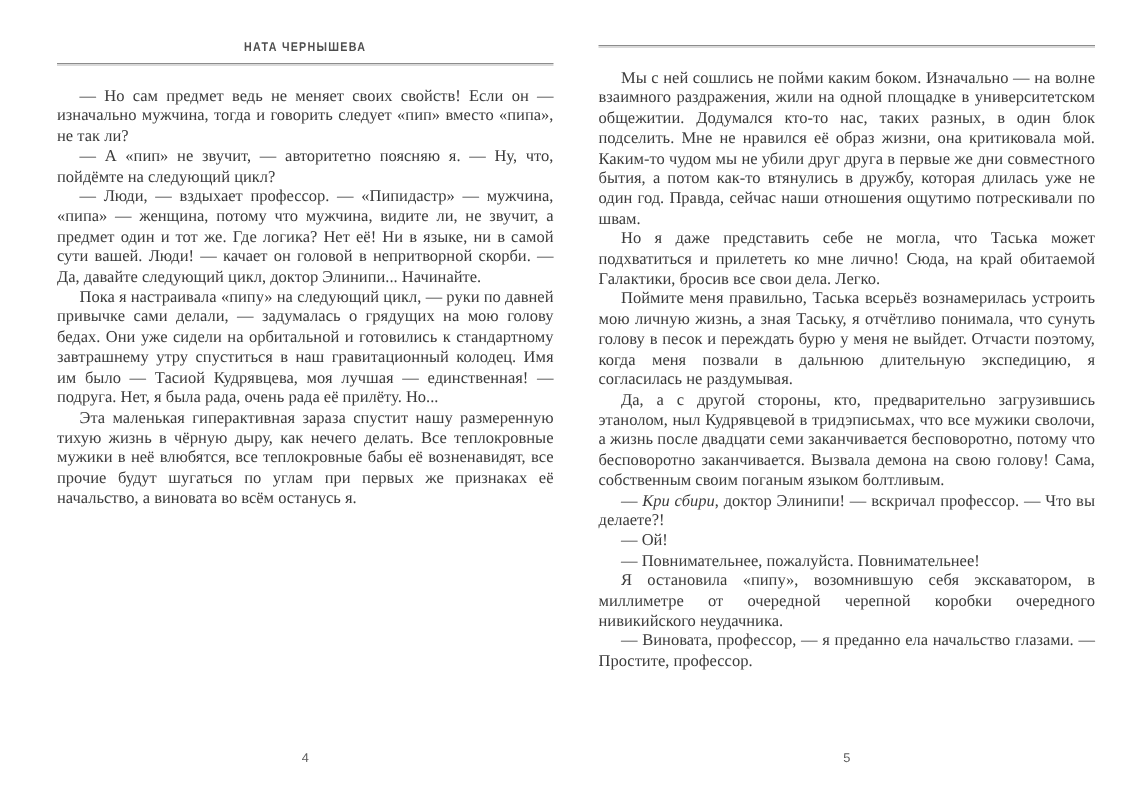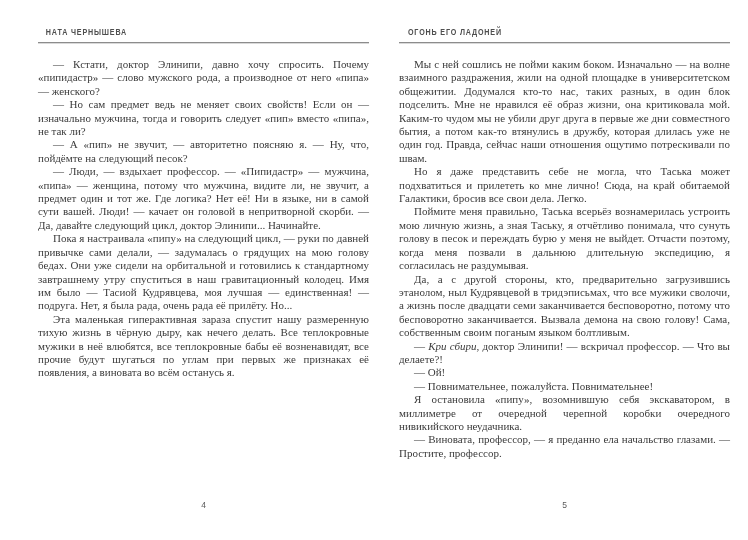--- a/index.html
+++ b/index.html
@@ -16,20 +16,21 @@
   }
   .page {
     position: absolute;
     top: 24px;
     width: 331px;
     height: 500px;
   }
   .page-left  { left: 38px; }
   .page-right { left: 399px; }
   .running-head {
+    text-align: center;
     height: 12px;
     line-height: 12px;
   }
   .running-head .head-text {
     display: inline-block;
     transform: scaleX(0.84);
     font-family: "Liberation Sans", sans-serif;
     font-weight: bold;
     font-size: 8.5px;
     letter-spacing: 1px;
@@ -69,34 +70,30 @@
 </style>
 </head>
 <body>
 
 <div class="page page-left">
   <div class="running-head">
     <span class="head-text">НАТА ЧЕРНЫШЕВА</span>
   </div>
   <div class="head-rule"></div>
   <div class="page-body">
-    <p class="para">— Кстати, доктор Элинипи, давно хочу спросить. Почему «пипидастр» — слово мужского рода, а производное от него «пипа» — женского?</p>
     <p class="para">— Но сам предмет ведь не меняет своих свойств! Если он — изначально мужчина, тогда и говорить следует «пип» вместо «пипа», не так ли?</p>
-    <p class="para">— А «пип» не звучит, — авторитетно поясняю я. — Ну, что, пойдёмте на следующий песок?</p>
+    <p class="para">— А «пип» не звучит, — авторитетно поясняю я. — Ну, что, пойдёмте на следующий цикл?</p>
     <p class="para">— Люди, — вздыхает профессор. — «Пипидастр» — мужчина, «пипа» — женщина, потому что мужчина, видите ли, не звучит, а предмет один и тот же. Где логика? Нет её! Ни в языке, ни в самой сути вашей. Люди! — качает он головой в непритворной скорби. — Да, давайте следующий цикл, доктор Элинипи... Начинайте.</p>
     <p class="para">Пока я настраивала «пипу» на следующий цикл, — руки по давней привычке сами делали, — задумалась о грядущих на мою голову бедах. Они уже сидели на орбитальной и готовились к стандартному завтрашнему утру спуститься в наш гравитационный колодец. Имя им было — Тасиой Кудрявцева, моя лучшая — единственная! — подруга. Нет, я была рада, очень рада её прилёту. Но...</p>
-    <p class="para">Эта маленькая гиперактивная зараза спустит нашу размеренную тихую жизнь в чёрную дыру, как нечего делать. Все теплокровные мужики в неё влюбятся, все теплокровные бабы её возненавидят, все прочие будут шугаться по углам при первых же признаках её появления, а виновата во всём останусь я.</p>
+    <p class="para">Эта маленькая гиперактивная зараза спустит нашу размеренную тихую жизнь в чёрную дыру, как нечего делать. Все теплокровные мужики в неё влюбятся, все теплокровные бабы её возненавидят, все прочие будут шугаться по углам при первых же признаках её начальство, а виновата во всём останусь я.</p>
   </div>
   <div class="folio">4</div>
 </div>
 
 <div class="page page-right">
-  <div class="running-head">
-    <span class="head-text">ОГОНЬ ЕГО ЛАДОНЕЙ</span>
-  </div>
   <div class="head-rule"></div>
   <div class="page-body">
     <p class="para">Мы с ней сошлись не пойми каким боком. Изначально — на волне взаимного раздражения, жили на одной площадке в университетском общежитии. Додумался кто-то нас, таких разных, в один блок подселить. Мне не нравился её образ жизни, она критиковала мой. Каким-то чудом мы не убили друг друга в первые же дни совместного бытия, а потом как-то втянулись в дружбу, которая длилась уже не один год. Правда, сейчас наши отношения ощутимо потрескивали по швам.</p>
     <p class="para">Но я даже представить себе не могла, что Таська может подхватиться и прилететь ко мне лично! Сюда, на край обитаемой Галактики, бросив все свои дела. Легко.</p>
     <p class="para">Поймите меня правильно, Таська всерьёз вознамерилась устроить мою личную жизнь, а зная Таську, я отчётливо понимала, что сунуть голову в песок и переждать бурю у меня не выйдет. Отчасти поэтому, когда меня позвали в дальнюю длительную экспедицию, я согласилась не раздумывая.</p>
     <p class="para">Да, а с другой стороны, кто, предварительно загрузившись этанолом, ныл Кудрявцевой в тридэписьмах, что все мужики сволочи, а жизнь после двадцати семи заканчивается бесповоротно, потому что бесповоротно заканчивается. Вызвала демона на свою голову! Сама, собственным своим поганым языком болтливым.</p>
     <p class="para"><span>— </span><em>Кри сбири</em><span>, доктор Элинипи! — вскричал профессор. — Что вы делаете?!</span></p>
     <p class="para">— Ой!</p>
     <p class="para">— Повнимательнее, пожалуйста. Повнимательнее!</p>
     <p class="para">Я остановила «пипу», возомнившую себя экскаватором, в миллиметре от очередной черепной коробки очередного нивикийского неудачника.</p>

